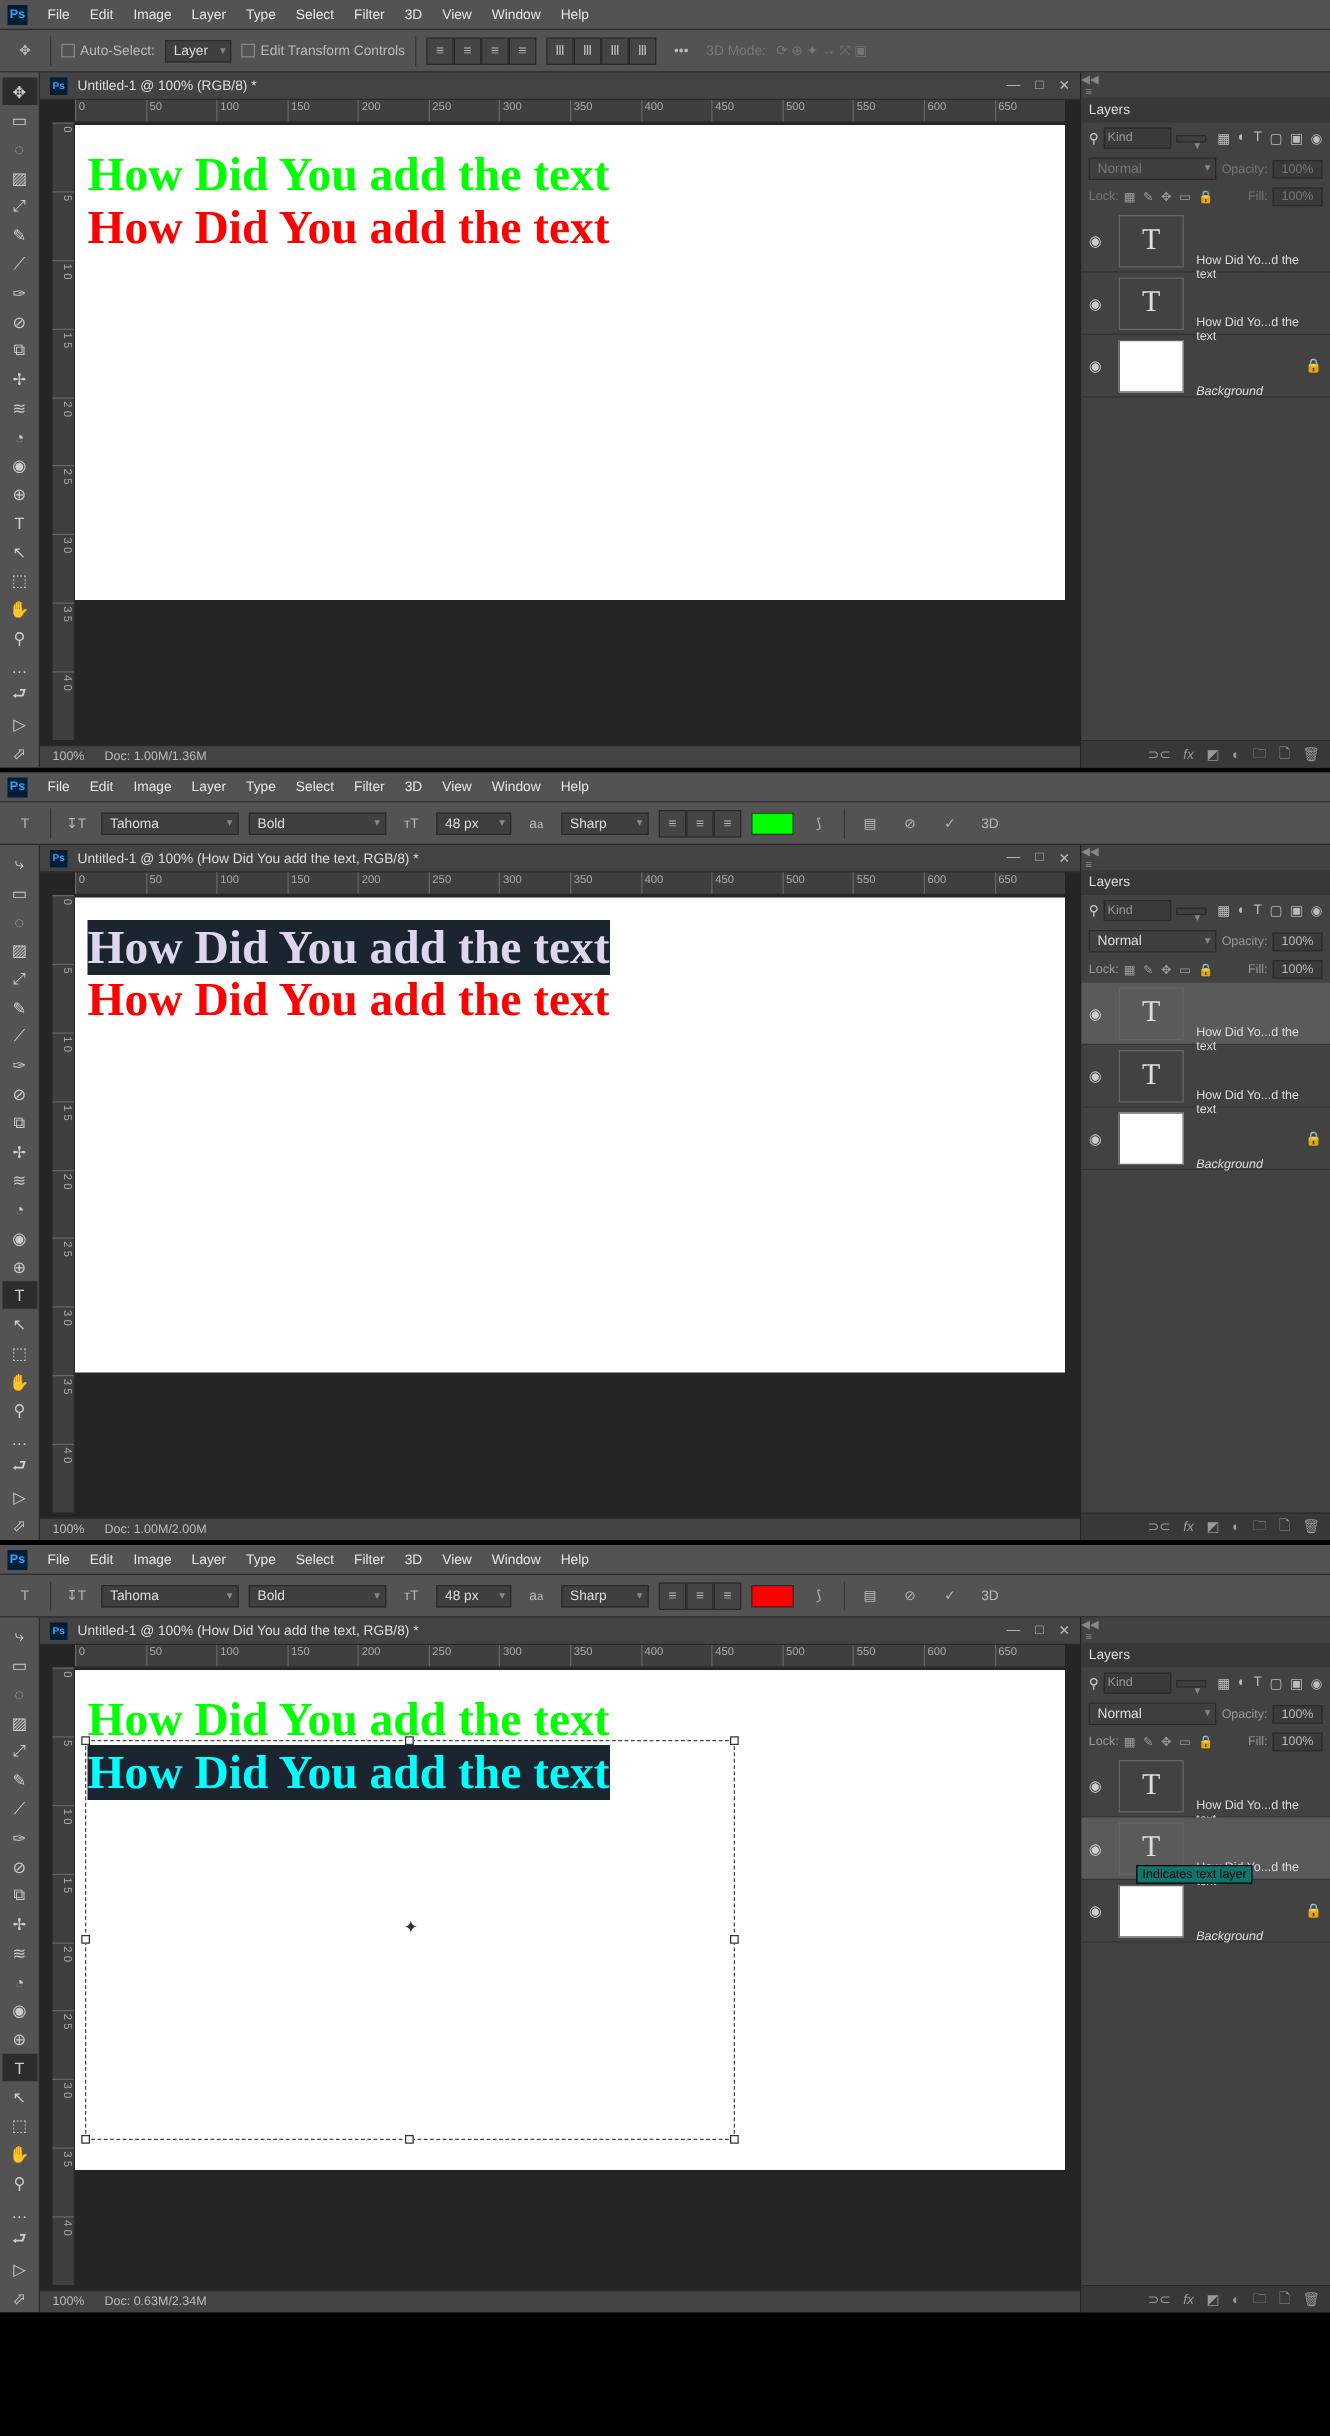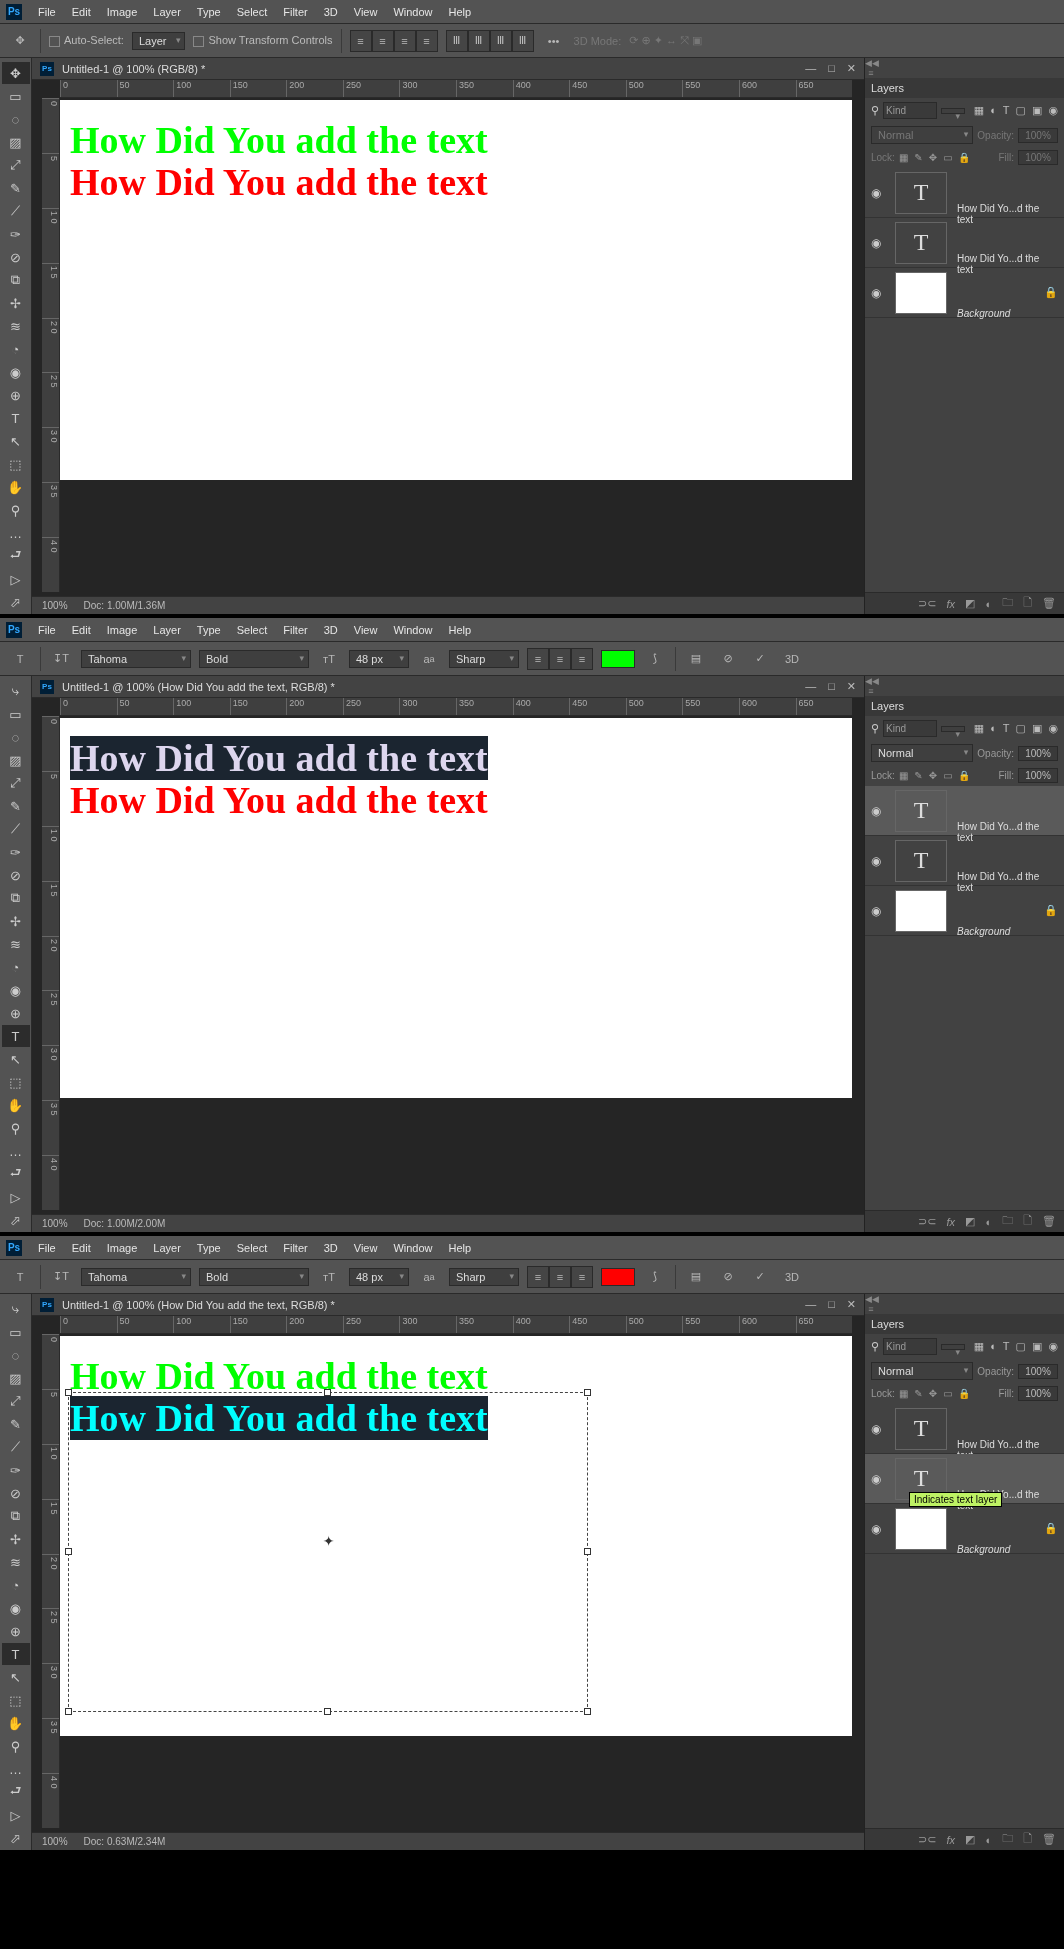--- a/index.html
+++ b/index.html
@@ -52,21 +52,21 @@
   .layerlist { flex:1; overflow:auto; }
   .layer { display:flex; align-items:center; height:50px; border-bottom:1px solid #333; padding:0 6px; gap:10px; position:relative; }
   .layer.selected { background:#5a5a5a; }
   .eye { width:14px; font-size:12px; color:#ccc; }
   .thumb { width:52px; height:42px; border:1px solid #666; display:flex; align-items:center; justify-content:center; background:transparent; font-family:"Times New Roman",serif; font-size:24px; color:#ddd; }
   .thumb.bg { background:#fff; }
   .layer .lname { color:#ddd; font-size:10px;margin-top:42px; }
   .layer .lname.italic { font-style:italic;text-align:center; }
   .lock { margin-left:auto; font-size:11px; color:#bbb; }
   .pfoot { display:flex; align-items:center; justify-content:flex-end; gap:10px; height:22px; padding:0 8px; background:#383838; color:#999; border-top:1px solid #2a2a2a; font-size:11px; }
-  .tooltip { position:absolute; background:#bef264; color:#000; border:1px solid #000; padding:1px 4px; font-size:10px; left:44px; bottom:-4px; z-index:2; }
+  .tooltip { position:absolute; background:#0f766e; color:#000; border:1px solid #000; padding:1px 4px; font-size:10px; left:44px; bottom:-4px; z-index:2; }
   .collapse { width:12px; text-align:center; color:#888; font-size:9px; }
   .dimlabel { color:#777; }
 </style>
 </head>
 <body>
 
 <div class="stack">
 
 <div class="ps">
   <div class="menubar">
@@ -81,21 +81,21 @@
     <span class="mitem">3D</span>
     <span class="mitem">View</span>
     <span class="mitem">Window</span>
     <span class="mitem">Help</span>
   </div>
   <div class="optbar">
     <div class="iconbtn">✥</div>
     <div class="sep"></div>
     <label><span class="cb"></span><span>Auto-Select:</span></label>
     <div class="dd">Layer</div>
-    <label><span class="cb"></span><span>Show Transform Controls</span></label>
+    <label><span class="cb"></span><span>Edit Transform Controls</span></label>
     <div class="sep"></div>
     <div class="alignset">
           <div>≡</div>
           <div>≡</div>
           <div>≡</div>
           <div>≡</div>
         </div>
     <div class="alignset">
           <div>Ⅲ</div>
           <div>Ⅲ</div>

